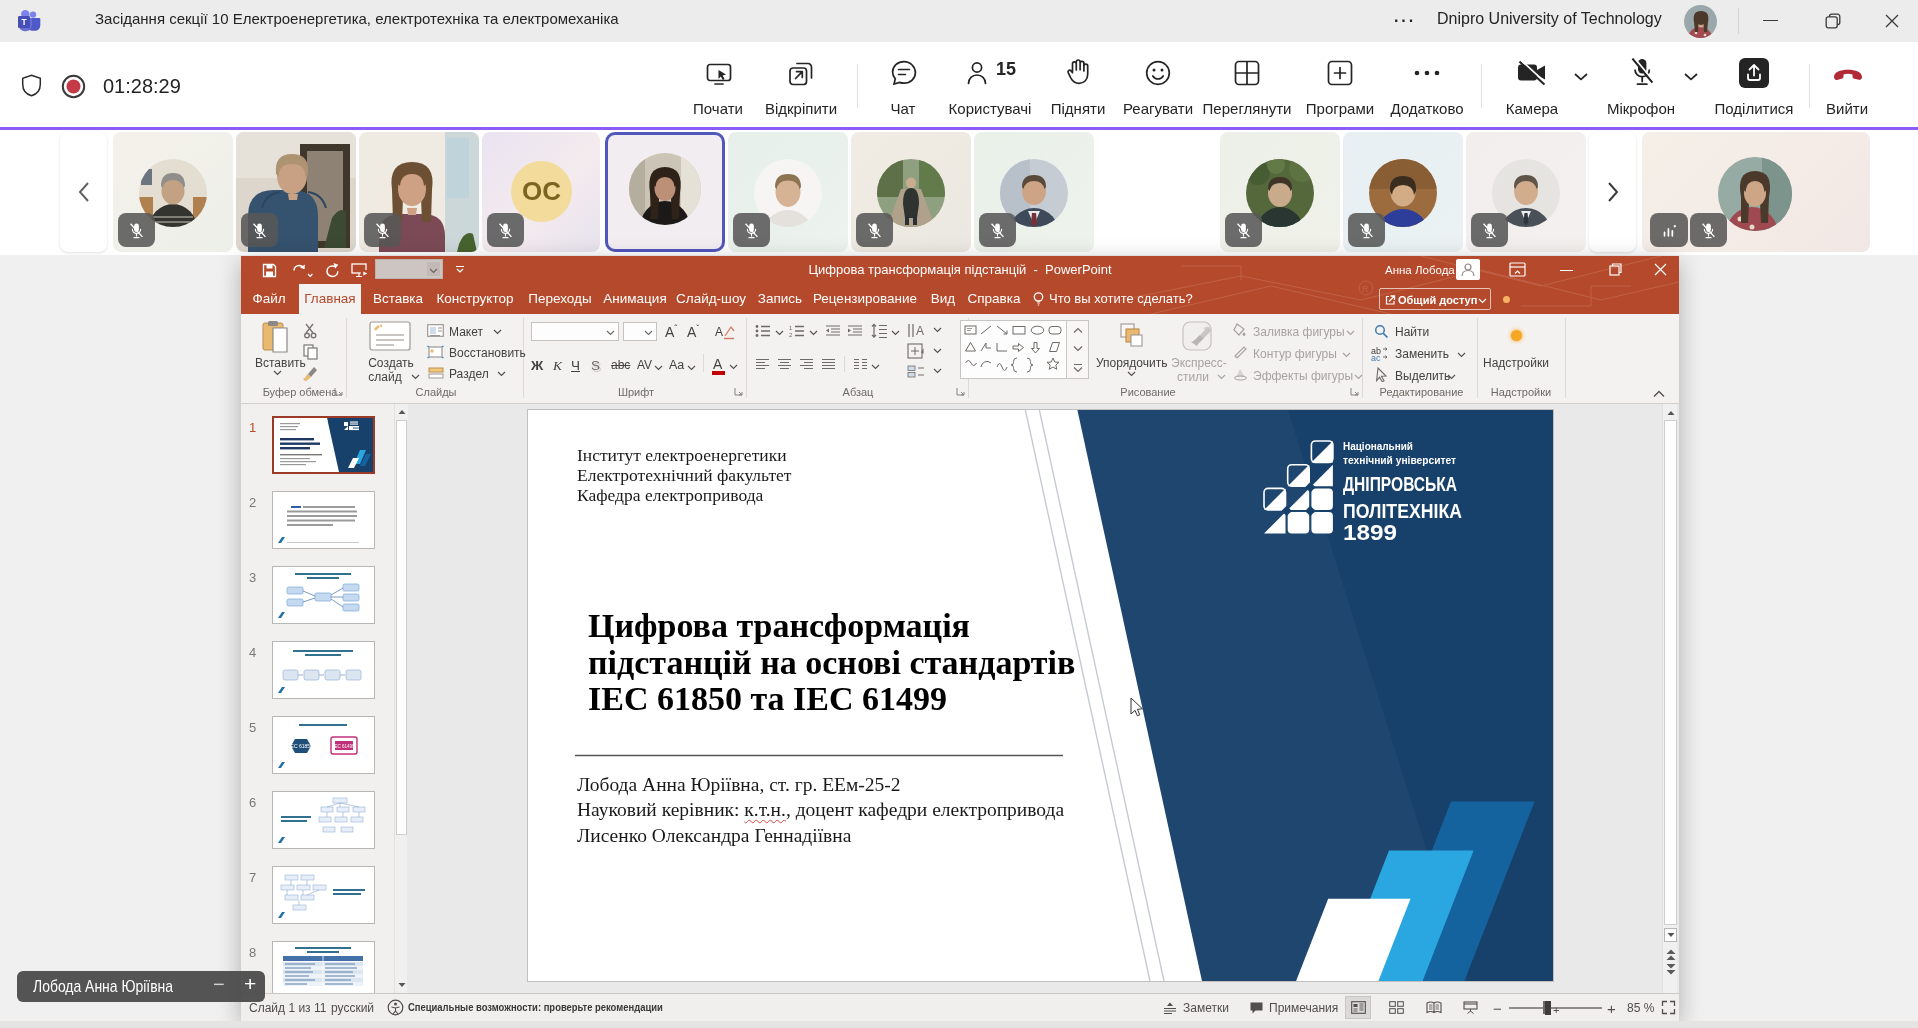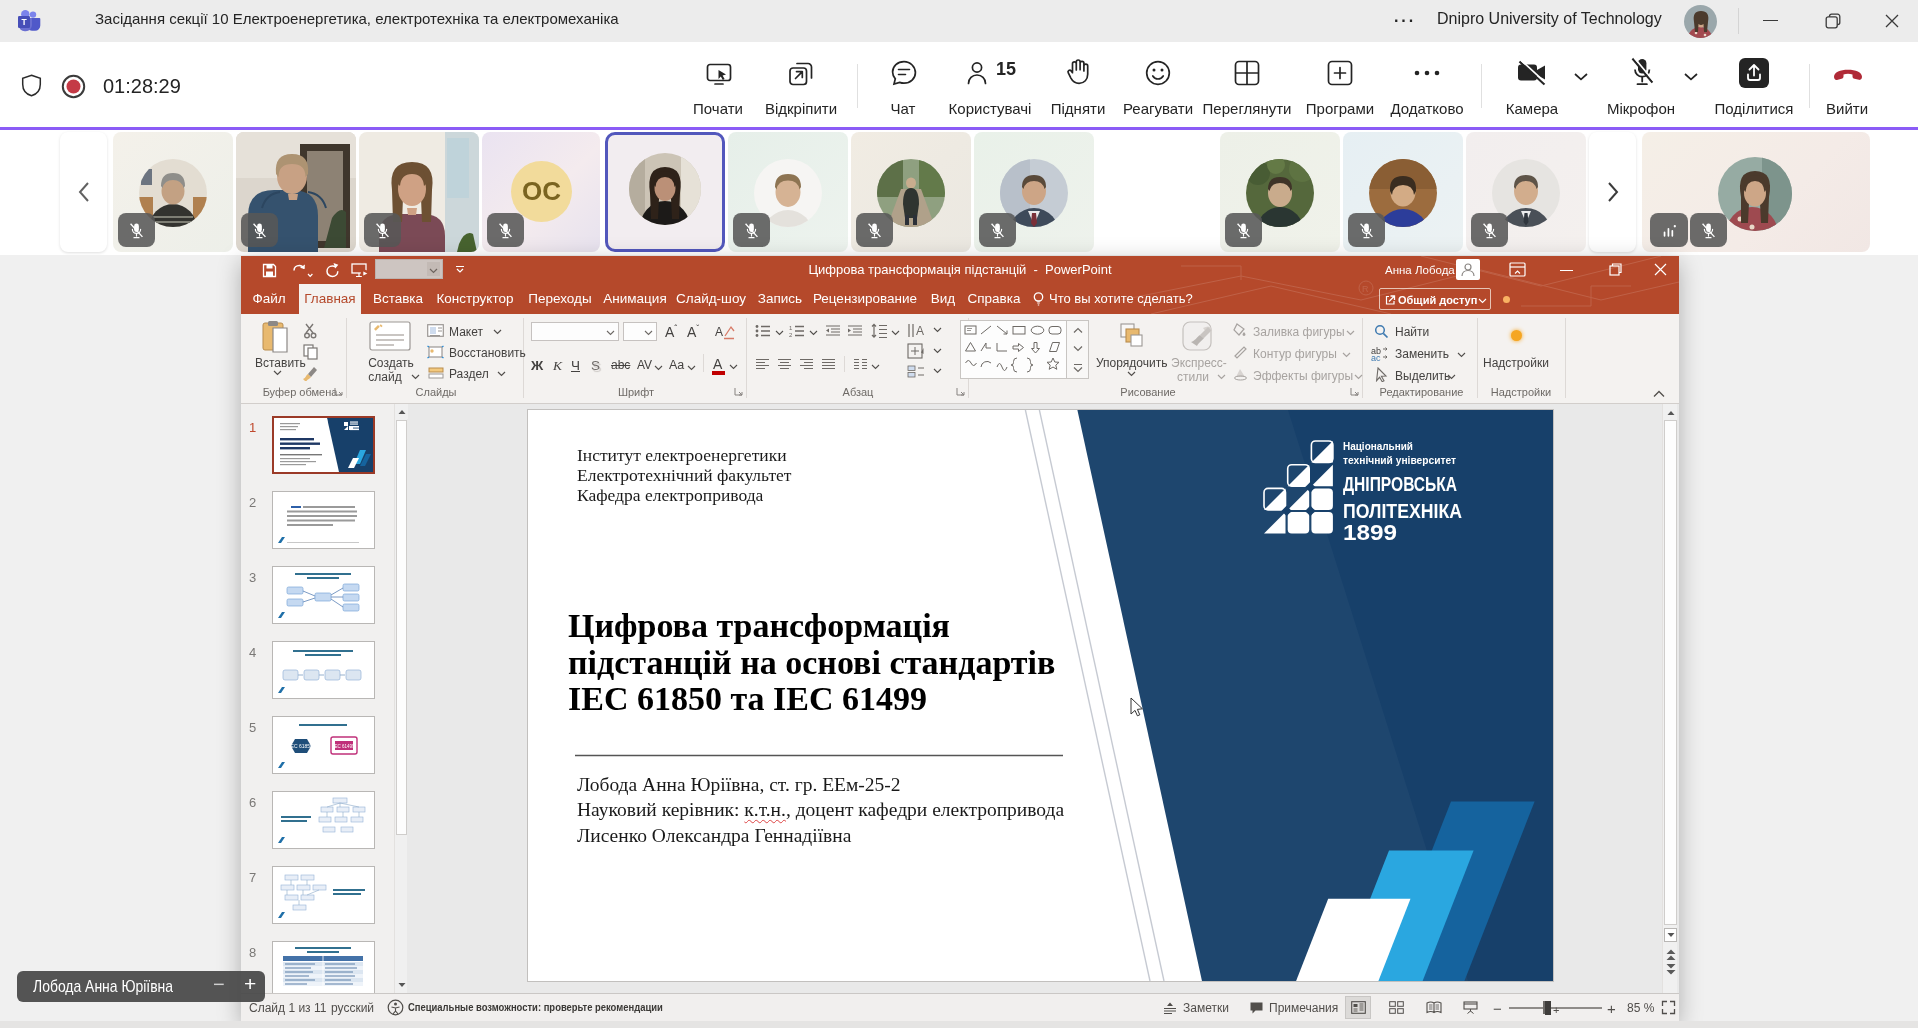--- a/index.html
+++ b/index.html
@@ -1145,21 +1145,21 @@
         <text x="815" y="53.5" font-size="11.5" font-weight="bold" fill="#fff" font-family="Liberation Sans" textLength="113" lengthAdjust="spacingAndGlyphs">технічний університет</text>
         <text x="815" y="81" font-size="21" font-weight="bold" fill="#fff" font-family="Liberation Sans" textLength="114" lengthAdjust="spacingAndGlyphs">ДНІПРОВСЬКА</text>
         <text x="815" y="108" font-size="21" font-weight="bold" fill="#fff" font-family="Liberation Sans" textLength="119" lengthAdjust="spacingAndGlyphs">ПОЛІТЕХНІКА</text>
         <text x="815" y="130" font-size="22" font-weight="bold" fill="#fff" font-family="Liberation Sans" textLength="54" lengthAdjust="spacingAndGlyphs">1899</text>
 
         <line x1="47" y1="345.5" x2="535" y2="345.5" stroke="#555" stroke-width="1.4"></line>
 
         <path d="M603 288 v16 l4-3.6 2.4 5.4 2.4-1 -2.4-5.4 5 -0.6z" fill="#fff" stroke="#333" stroke-width="1"></path>
       </svg>
       <div class="abs" style="left:49px;top:36px;font-family:'Liberation Serif',serif;font-size:17.5px;line-height:19.8px;color:#1a1a1a;">Інститут електроенергетики<br>Електротехнічний факультет<br>Кафедра електропривода</div>
-      <div class="abs" style="left:40px;top:198px;font-family:'Liberation Serif',serif;font-size:34px;line-height:36.5px;font-weight:bold;color:#000;">Цифрова трансформація<br>підстанцій на основі стандартів<br>IEC 61850 та IEC 61499</div>
+      <div class="abs" style="left:60px;top:198px;font-family:'Liberation Serif',serif;font-size:34px;line-height:36.5px;font-weight:bold;color:#000;">Цифрова трансформація<br>підстанцій на основі стандартів<br>IEC 61850 та IEC 61499</div>
       <div class="abs" style="left:49px;top:362px;font-family:Liberation Serif, serif;font-size:19.5px;line-height:25.4px;color:#1a1a1a;">Лобода Анна Юріївна, ст. гр. ЕЕм-25-2<br>Науковий керівник: <span style="text-decoration:underline wavy #d44 1px;text-underline-offset:3px;">к.т.н.</span>, доцент кафедри електропривода<br>Лисенко Олександра Геннадіївна</div>
     </div>
 
     <div class="vsb" style="left:1421px;top:0;width:15px;height:589px;border-left:1px solid #e3e1df;">
       <svg class="abs" style="left:4px;top:6px;" width="8" height="6" viewBox="0 0 8 6">
           <path d="M0.5 5 L4 1 l3.5 4z" fill="#555"></path>
         </svg>
       <div class="abs" style="left:1px;top:16px;width:13px;height:505px;background:#fdfdfd;border:1px solid #cfcdcb;"></div>
       <div class="abs" style="left:1px;top:524px;width:13px;height:14px;background:#fff;border:1px solid #b9b7b5;"></div>
       <svg class="abs" style="left:4px;top:528px;" width="8" height="6" viewBox="0 0 8 6">

